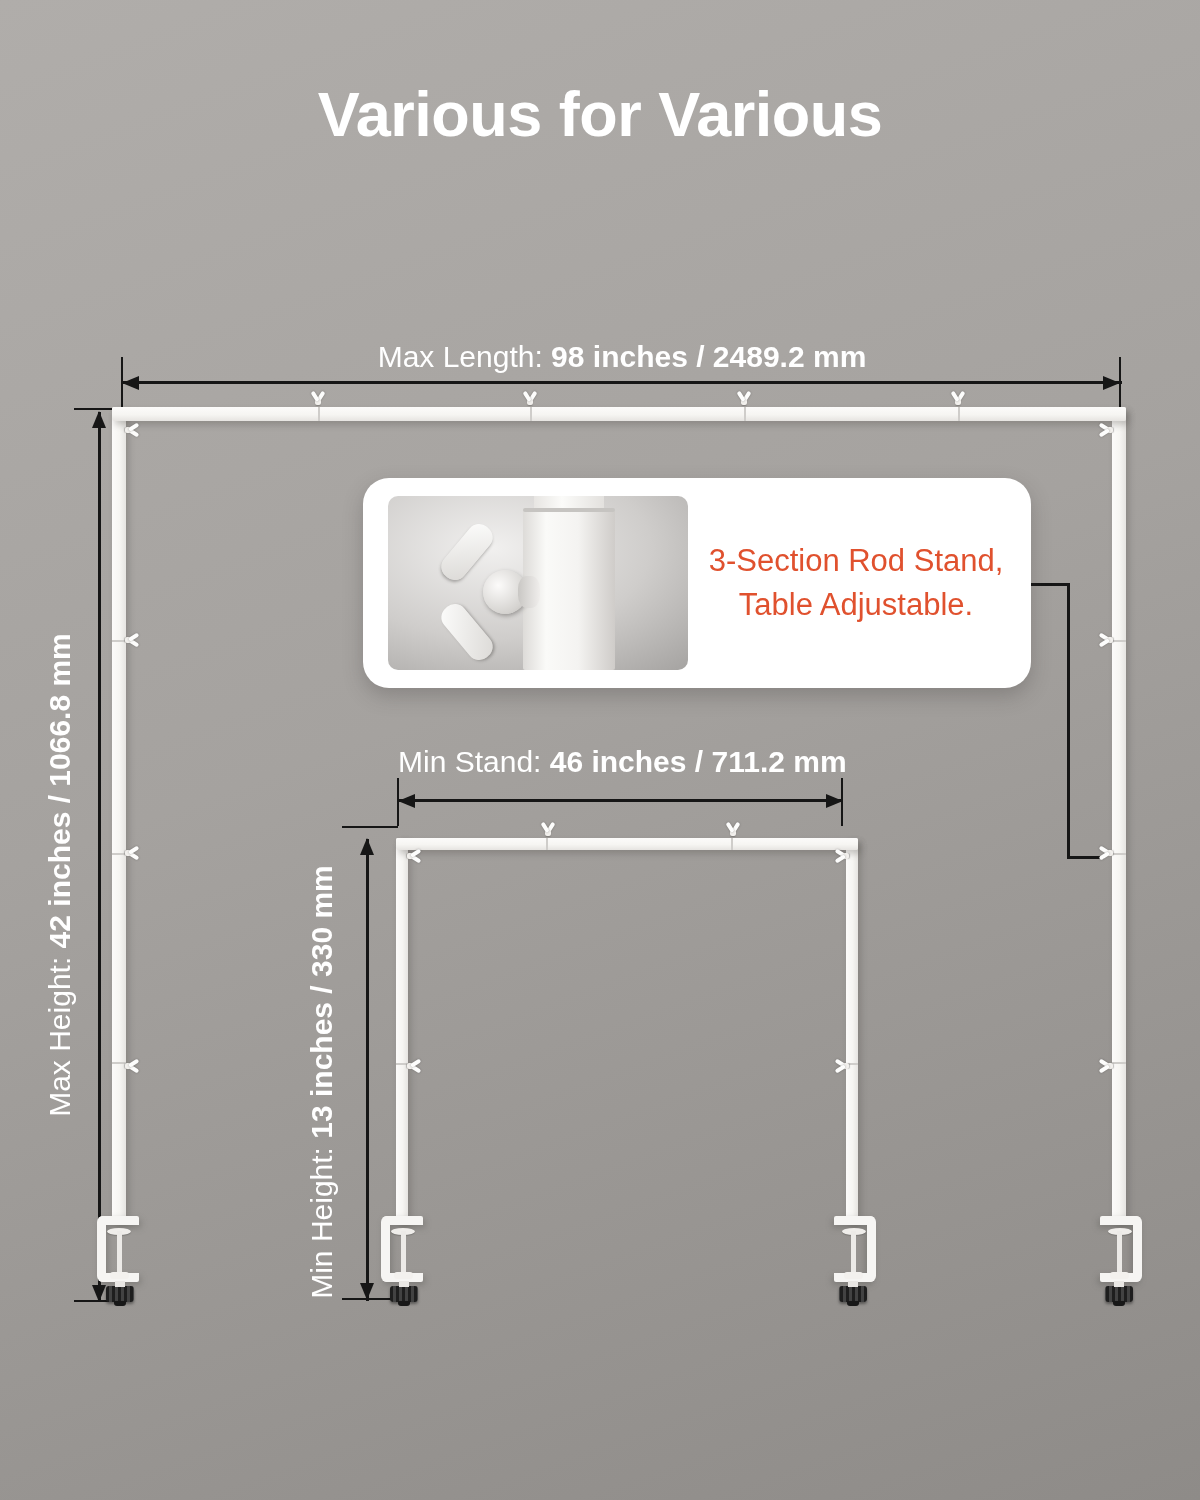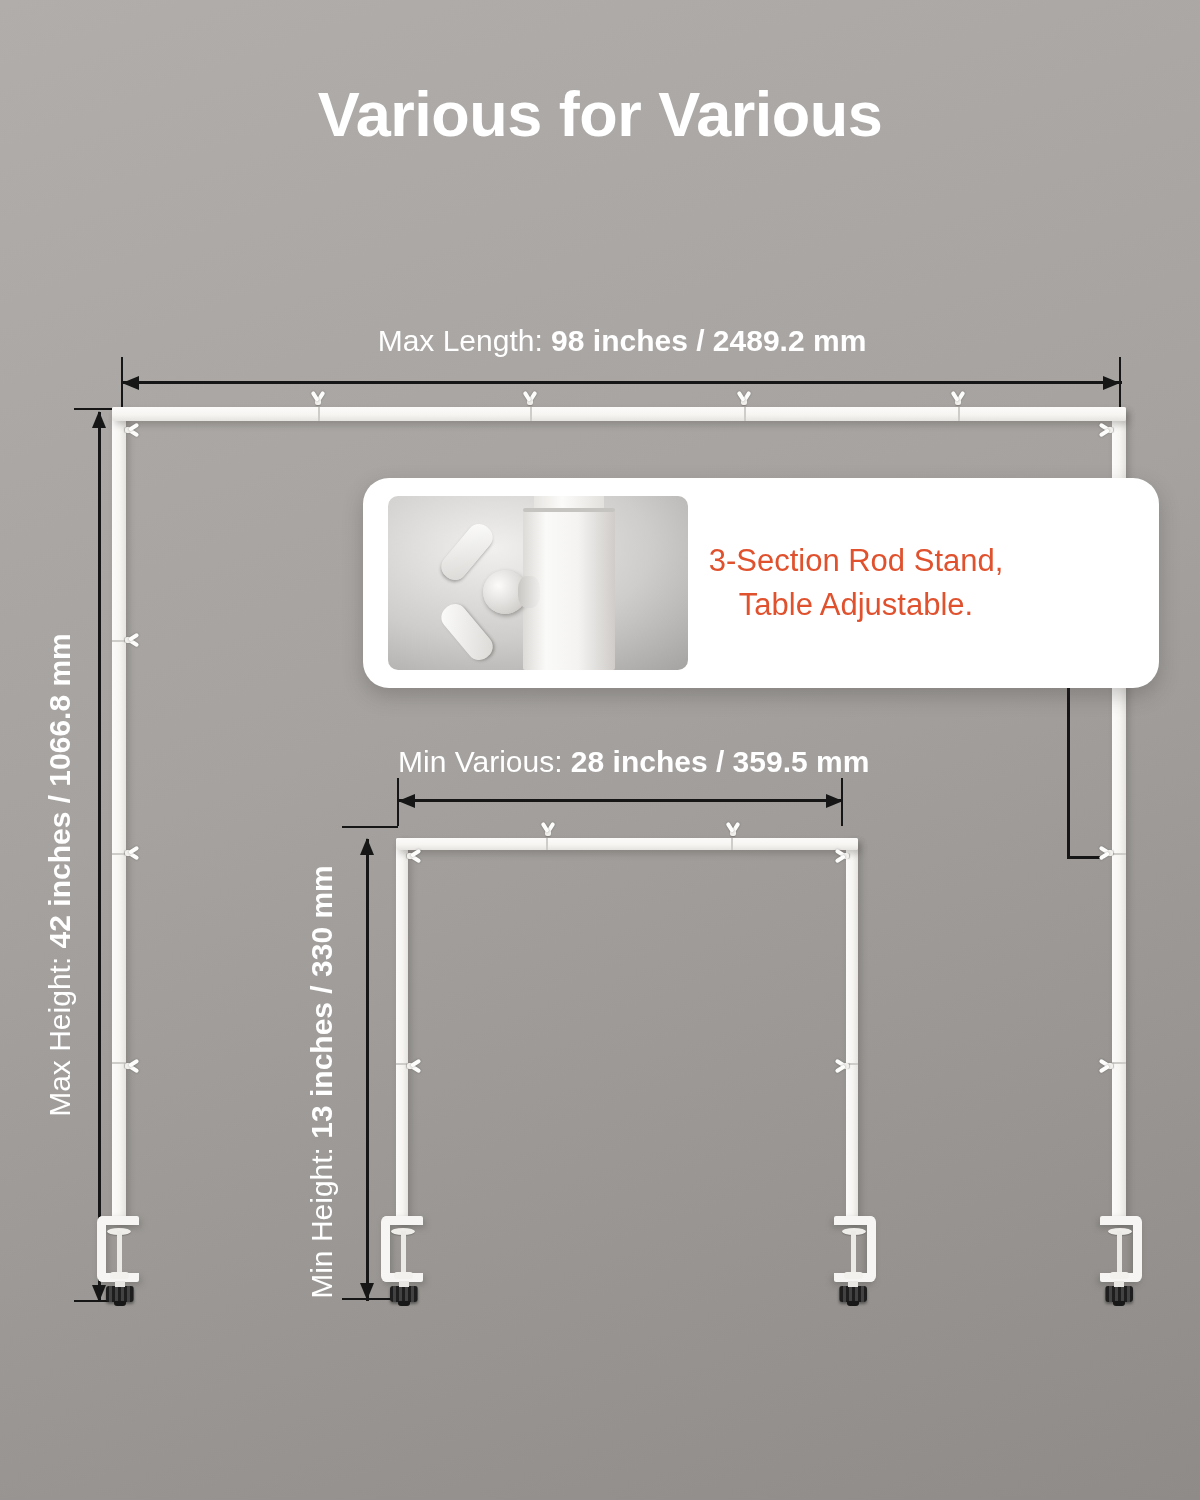--- a/index.html
+++ b/index.html
@@ -64,21 +64,21 @@
     box-shadow:0 1px 1px rgba(70,68,65,.35);}
   .c-stem{position:absolute;left:22px;top:15px;width:5px;height:44px;background:#ECEAE7;}
   .c-foot{position:absolute;left:15px;top:56px;width:19px;height:7px;background:#F3F1EE;border-radius:3px;}
   .c-knob{position:absolute;left:11px;top:70px;width:28px;height:16px;border-radius:3px;
     background:repeating-linear-gradient(90deg,var(--c-knob,#1E1E1E) 0 3px,#424242 3px 6px);
     box-shadow:0 2px 3px rgba(0,0,0,.4);}
   .c-knob::after{content:"";position:absolute;left:8px;top:15px;width:12px;height:5px;background:#181818;
     border-radius:0 0 3px 3px;}
   .c-knob::before{content:"";position:absolute;left:9px;top:-5px;width:10px;height:6px;background:#E9E7E4;}
   
-  .card{position:absolute;left:363px;top:478px;width:796px;height:210px;background:#fff;border-radius:26px;
+  .card{position:absolute;left:363px;top:478px;width:668px;height:210px;background:#fff;border-radius:26px;
     box-shadow:0 8px 20px rgba(50,48,46,.25);}
   .photo{position:absolute;left:25px;top:18px;width:300px;height:174px;border-radius:10px;overflow:hidden;
     background:radial-gradient(95% 95% at 35% 30%,#F1F0EF 0%,#CFCDCB 55%,#9C9A98 110%);}
   .p-tube{position:absolute;left:135px;top:14px;width:92px;height:160px;border-radius:2px;
     background:linear-gradient(90deg,#DDDBD8 0%,#FAFAF8 25%,#F4F3F1 60%,#CFCCC9 100%);}
   .p-tube-top{position:absolute;left:146px;top:0;width:70px;height:16px;
     background:linear-gradient(90deg,#E7E5E2,#FBFBF9 40%,#E3E1DE);}
   .p-seam{position:absolute;left:135px;top:12px;width:92px;height:4px;background:#C6C4C1;border-radius:2px;}
   .p-wing{position:absolute;width:26px;height:64px;border-radius:12px;
     background:linear-gradient(135deg,#FDFDFC,#DBD9D6);box-shadow:1px 2px 3px rgba(60,58,55,.35);}
@@ -94,21 +94,21 @@
 </style>
 </head>
 <body>
 
 <div id="canvas">
 
   <div class="title">
     <span style="display:block">Various for Various</span>
   </div>
 
-  <div class="dim-label" style="left:122px;top:324px;width:1000px;"><span>Max Length: </span><b>98 inches / 2489.2 mm</b></div>
+  <div class="dim-label" style="left:122px;top:340px;width:1000px;"><span>Max Length: </span><b>98 inches / 2489.2 mm</b></div>
   <div class="dl-h" style="left:122px;top:381px;width:1000px;"></div>
   <div class="ah l" style="left:122px;top:376px;"></div>
   <div class="ah r" style="left:1103px;top:376px;"></div>
   <div class="tick-v" style="left:121px;top:357px;height:50px;"></div>
   <div class="tick-v" style="left:1119px;top:357px;height:50px;"></div>
 
   <div class="vlabel" style="left:60px;top:875px;"><span>Max Height: </span><b>42 inches / 1066.8 mm</b></div>
   <div class="dl-v" style="left:98px;top:412px;height:890px;"></div>
   <div class="ah u" style="left:92px;top:411px;"></div>
   <div class="ah d" style="left:92px;top:1285px;"></div>
@@ -185,21 +185,21 @@
     </div>
     <div class="clamp flip" style="left:1096px;top:1216px;">
       <div class="c-frame"></div>
       <div class="c-disc"></div>
       <div class="c-stem"></div>
       <div class="c-foot"></div>
       <div class="c-knob"></div>
     </div>
   </div>
 
-  <div class="dim-label" style="left:398px;top:745px;width:445px;"><span>Min Various: </span><b>28 inches / 359.5 mm</b></div>
+  <div class="dim-label" style="left:398px;top:745px;width:445px;"><span>Min Stand: </span><b>46 inches / 711.2 mm</b></div>
   <div class="dl-h" style="left:398px;top:799px;width:445px;"></div>
   <div class="ah l" style="left:398px;top:794px;"></div>
   <div class="ah r" style="left:826px;top:794px;"></div>
   <div class="tick-v" style="left:397px;top:778px;height:48px;"></div>
   <div class="tick-v" style="left:841px;top:778px;height:48px;"></div>
 
   <div class="vlabel" style="left:322px;top:1082px;"><span>Min Height: </span><b>13 inches / 330 mm</b></div>
   <div class="dl-v" style="left:366px;top:839px;height:462px;"></div>
   <div class="ah u" style="left:360px;top:838px;"></div>
   <div class="ah d" style="left:360px;top:1283px;"></div>

